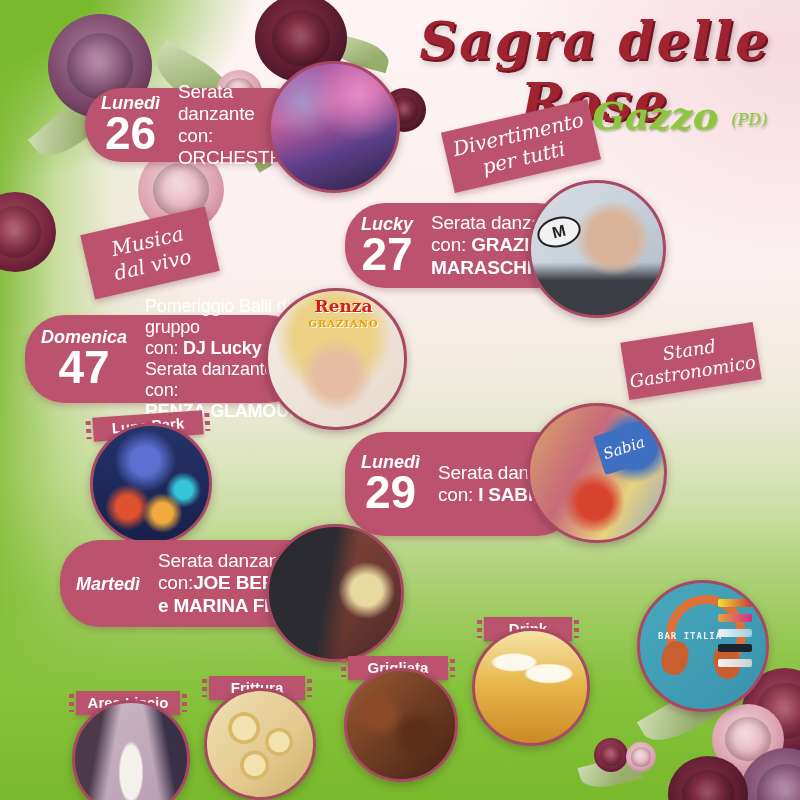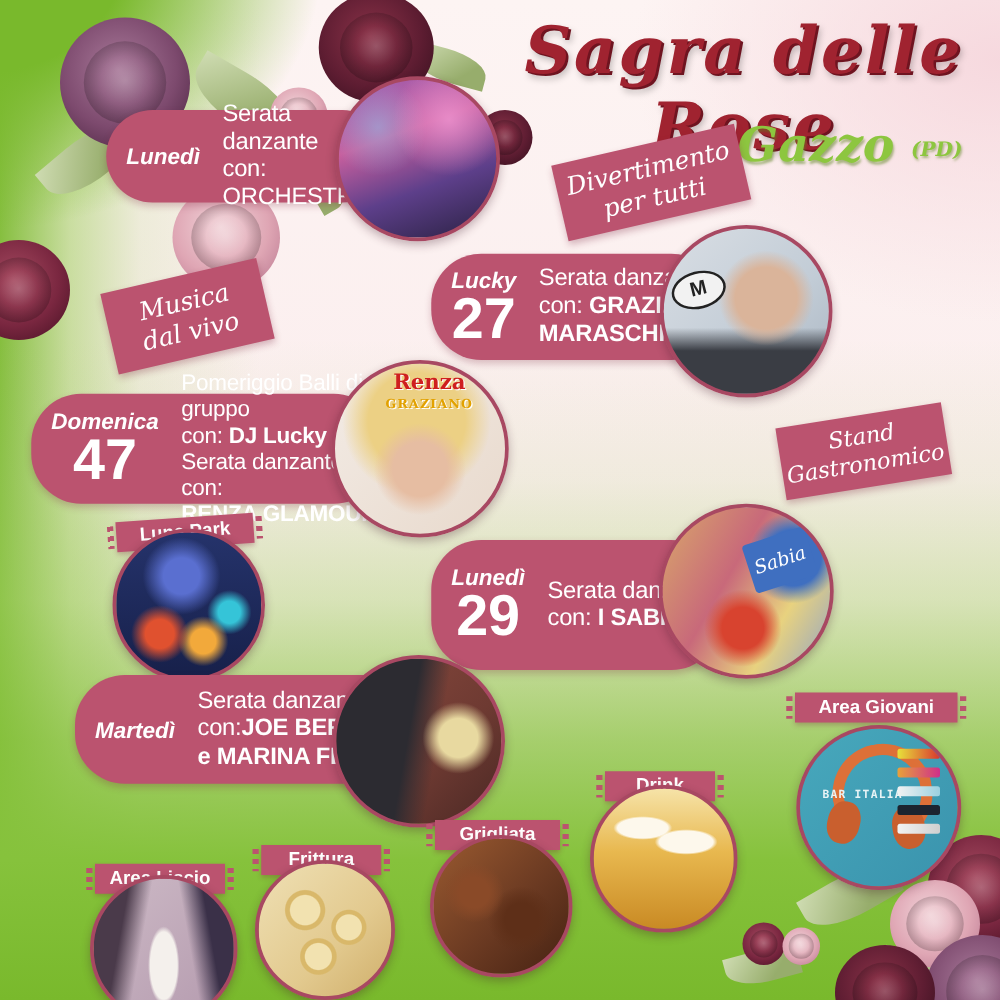--- a/index.html
+++ b/index.html
@@ -12,21 +12,21 @@
       linear-gradient(180deg,#fdf4f3 0%, #fbeeee 45%, #f6efe8 100%);
   }
   
   .title{position:absolute;left:400px;top:10px;width:390px;text-align:center;
     font-family:"DejaVu Serif",serif;font-style:italic;font-weight:bold;
     font-size:52px;color:#a02330;letter-spacing:2px;
     text-shadow:2px 2px 0 #6f1420, 3px 4px 6px rgba(0,0,0,.25);}
   .town{position:absolute;left:585px;top:93px;width:190px;text-align:center;
     font-family:"DejaVu Serif",serif;font-style:italic;font-weight:bold;
     font-size:38px;color:#8dc63f;text-shadow:1px 2px 2px rgba(90,130,30,.5);}
-  .town .prov{font-size:16px;font-weight:bold;vertical-align:middle;letter-spacing:0;}
+  .town .prov{font-size:16px;font-weight:normal;vertical-align:middle;letter-spacing:0;}
   
   .pill{position:absolute;background:#bb536f;border-radius:40px;color:#fff;
     display:flex;align-items:center;box-shadow:0 3px 6px rgba(120,30,55,.25);}
   .date{flex:0 0 auto;text-align:center;padding:0 6px 0 16px;line-height:1;}
   .date .day{font-style:italic;font-weight:bold;font-size:18px;display:block;}
   .date .num{font-weight:bold;font-size:46px;display:block;margin-top:-2px;}
   .desc{flex:1 1 auto;padding-left:12px;font-size:19px;line-height:1.16;letter-spacing:-.2px;}
   .desc .b{font-weight:bold;}
   
   .stag{position:absolute;background:#bb536f;color:#fff;text-align:center;
@@ -149,20 +149,21 @@
     <div class="rose r-pink" style="left:712px;top:704px;width:72px;height:70px;"></div>
     <div class="rose r-purple" style="left:740px;top:748px;width:92px;height:90px;"></div>
     <div class="rose r-dark" style="left:668px;top:756px;width:80px;height:76px;"></div>
     <div class="rose r-maroon" style="left:594px;top:738px;width:34px;height:34px;"></div>
     <div class="rose r-pink" style="left:626px;top:742px;width:30px;height:30px;"></div>
   </div>
 
   <div class="pill" style="left:85px;top:88px;width:226px;height:74px;">
     <div class="date">
       <span class="day">Lunedì</span>
+      <span class="num">26</span>
     </div>
     <div class="desc">
       <div>Serata danzante</div>
       <div><span>con: </span><span>ORCHESTRA</span></div>
     </div>
   </div>
   <div class="photo ph-incanto" style="left:268px;top:61px;width:126px;height:126px;"></div>
 
   <div class="stag" style="left:446px;top:115px;width:150px;height:62px;transform:rotate(-13deg);">
     <span>Divertimento</span>
@@ -235,21 +236,20 @@
       <span class="day">Martedì</span>
     </div>
     <div class="desc">
       <div>Serata danzante</div>
       <div><span>con:</span><span class="b">JOE BERTONI</span></div>
       <div class="b">e MARINA FELTRIN</div>
     </div>
   </div>
   <div class="photo ph-bertoni" style="left:266px;top:524px;width:132px;height:132px;"></div>
 
-  <div class="badge" style="left:636px;top:554px;width:130px;">Area Giovani</div>
   <div class="photo ph-giovani" style="left:637px;top:580px;width:126px;height:126px;">
     <div class="hp-band"></div>
     <div class="hp-ear" style="left:22px;top:58px;transform:rotate(14deg);"></div>
     <div class="hp-ear" style="left:74px;top:62px;transform:rotate(-10deg);"></div>
     <div class="bar-italia">BAR ITALIA</div>
     <div class="logo-col">
       <div class="logo-chip" style="background:linear-gradient(90deg,#e8e13a,#d8352f);"></div>
       <div class="logo-chip" style="background:linear-gradient(90deg,#e8a13a,#cf2f8a);"></div>
       <div class="logo-chip" style="background:linear-gradient(90deg,#f2f2f2,#9ad0e0);"></div>
       <div class="logo-chip" style="background:#1c2430;"></div>

